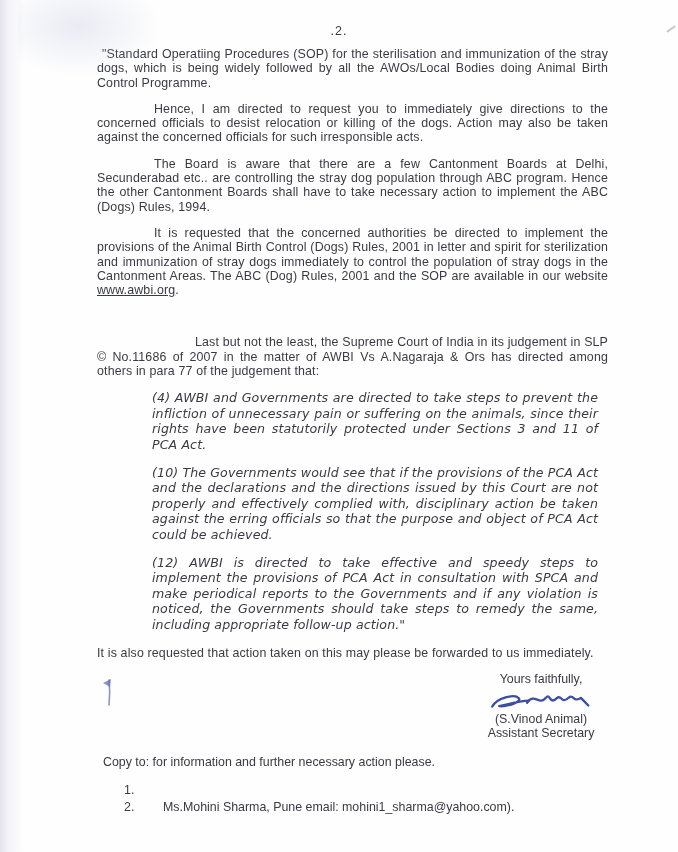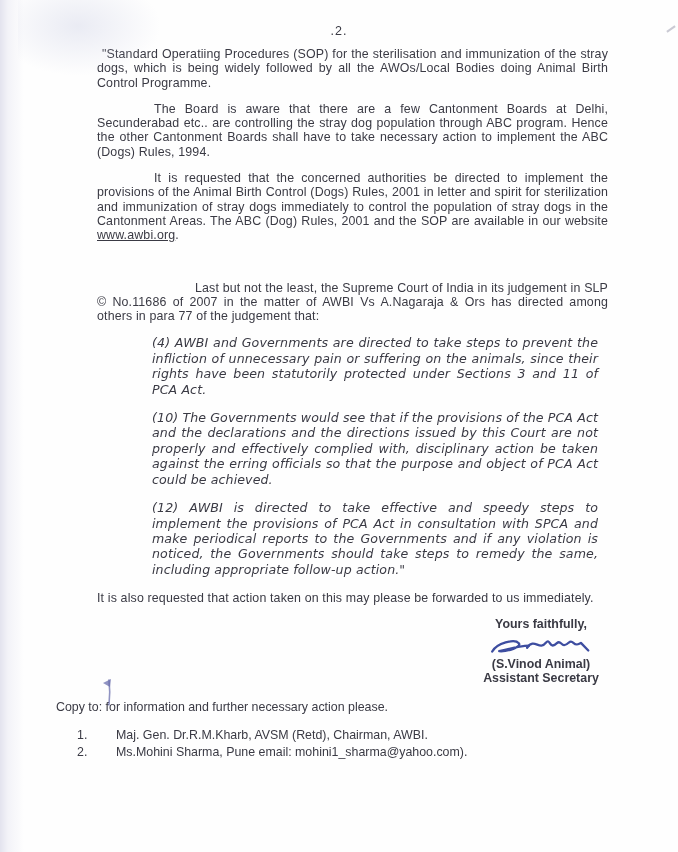--- a/index.html
+++ b/index.html
@@ -58,47 +58,48 @@
     text-decoration:underline;
     color:inherit;
     cursor:pointer;
     margin-top:8px;
   }
   p.closing{margin-top:14px;text-align:left;}
   .sig-block{
     width:150px;
     margin:8px 62px 0 auto;
     text-align:center;
-    font-size:12.4px;line-height:14.5px;font-weight:bold;
+    font-size:12.4px;line-height:14.5px;
   }
   .sig-scrawl{display:block;margin:1px auto -2px auto;transform:rotate(-3deg);}
   .pen-mark{
     position:absolute;left:98px;top:676px;
   }
   .copy-section{
-    padding:14px 70px 0 56px;
+    padding:14px 70px 0 103px;
     font-size:12.4px;line-height:14.5px;
   }
   .copy-heading{margin:0 0 14px 0;}
   .recipient{display:flex;margin:0 0 2px 0;}
   .recipient .num{display:inline-block;width:39px;margin-left:21px;flex:none;}
 </style>
 </head>
 <body>
 
 <div class="paper">
 
   <div class="edge-left"></div>
   <div class="smudge-topleft"></div>
   <div class="speck-topright"></div>
 
   <div class="pagenum">.2.</div>
 
   <div class="content">
     <p class="p1">"Standard Operatiing Procedures (SOP) for the sterilisation and immunization of the stray dogs, which is being widely followed by all the AWOs/Local Bodies doing Animal Birth Control Programme.</p>
+    <p class="indent">Hence, I am directed to request you to immediately give directions to the concerned officials to desist relocation or killing of the dogs. Action may also be taken against the concerned officials for such irresponsible acts.</p>
     <p class="indent">The Board is aware that there are a few Cantonment Boards at Delhi, Secunderabad etc.. are controlling the stray dog population through ABC program. Hence the other Cantonment Boards shall have to take necessary action to implement the ABC (Dogs) Rules, 1994.</p>
     <p class="indent"><span>It is requested that the concerned authorities be directed to implement the provisions of the Animal Birth Control (Dogs) Rules, 2001 in letter and spirit for sterilization and immunization of stray dogs immediately to control the population of stray dogs in the Cantonment Areas. The ABC (Dog) Rules, 2001 and the SOP are available in our website </span><span class="weblink">www.awbi.org</span><span>.</span></p>
     <p class="indent-big">Last but not the least, the Supreme Court of India in its judgement in SLP © No.11686 of 2007 in the matter of AWBI Vs A.Nagaraja &amp; Ors has directed among others in para 77 of the judgement that:</p>
 
     <p class="quote">(4) AWBI and Governments are directed to take steps to prevent the infliction of unnecessary pain or suffering on the animals, since their rights have been statutorily protected under Sections 3 and 11 of PCA Act.</p>
     <p class="quote">(10) The Governments would see that if the provisions of the PCA Act and the declarations and the directions issued by this Court are not properly and effectively complied with, disciplinary action be taken against the erring officials so that the purpose and object of PCA Act could be achieved.</p>
     <p class="quote">(12) AWBI is directed to take effective and speedy steps to implement the provisions of PCA Act in consultation with SPCA and make periodical reports to the Governments and if any violation is noticed, the Governments should take steps to remedy the same, including appropriate follow-up action."</p>
 
     <p class="closing">It is also requested that action taken on this may please be forwarded to us immediately.</p>
   </div>
@@ -117,21 +118,20 @@
       </g>
     </svg>
     <div>(S.Vinod Animal)</div>
     <div>Assistant Secretary</div>
   </div>
 
   <div class="copy-section">
     <p class="copy-heading">Copy to: for information and further necessary action please.</p>
     <div class="recipient">
       <span class="num">1.</span>
-      <span>Maj. Gen. Dr.R.M.Kharb, AVSM (Retd), Chairman, AWBI.</span>
     </div>
     <div class="recipient">
       <span class="num">2.</span>
       <span>Ms.Mohini Sharma, Pune email: mohini1_sharma@yahoo.com).</span>
     </div>
   </div>
 
 </div>
 
 </body></html>

